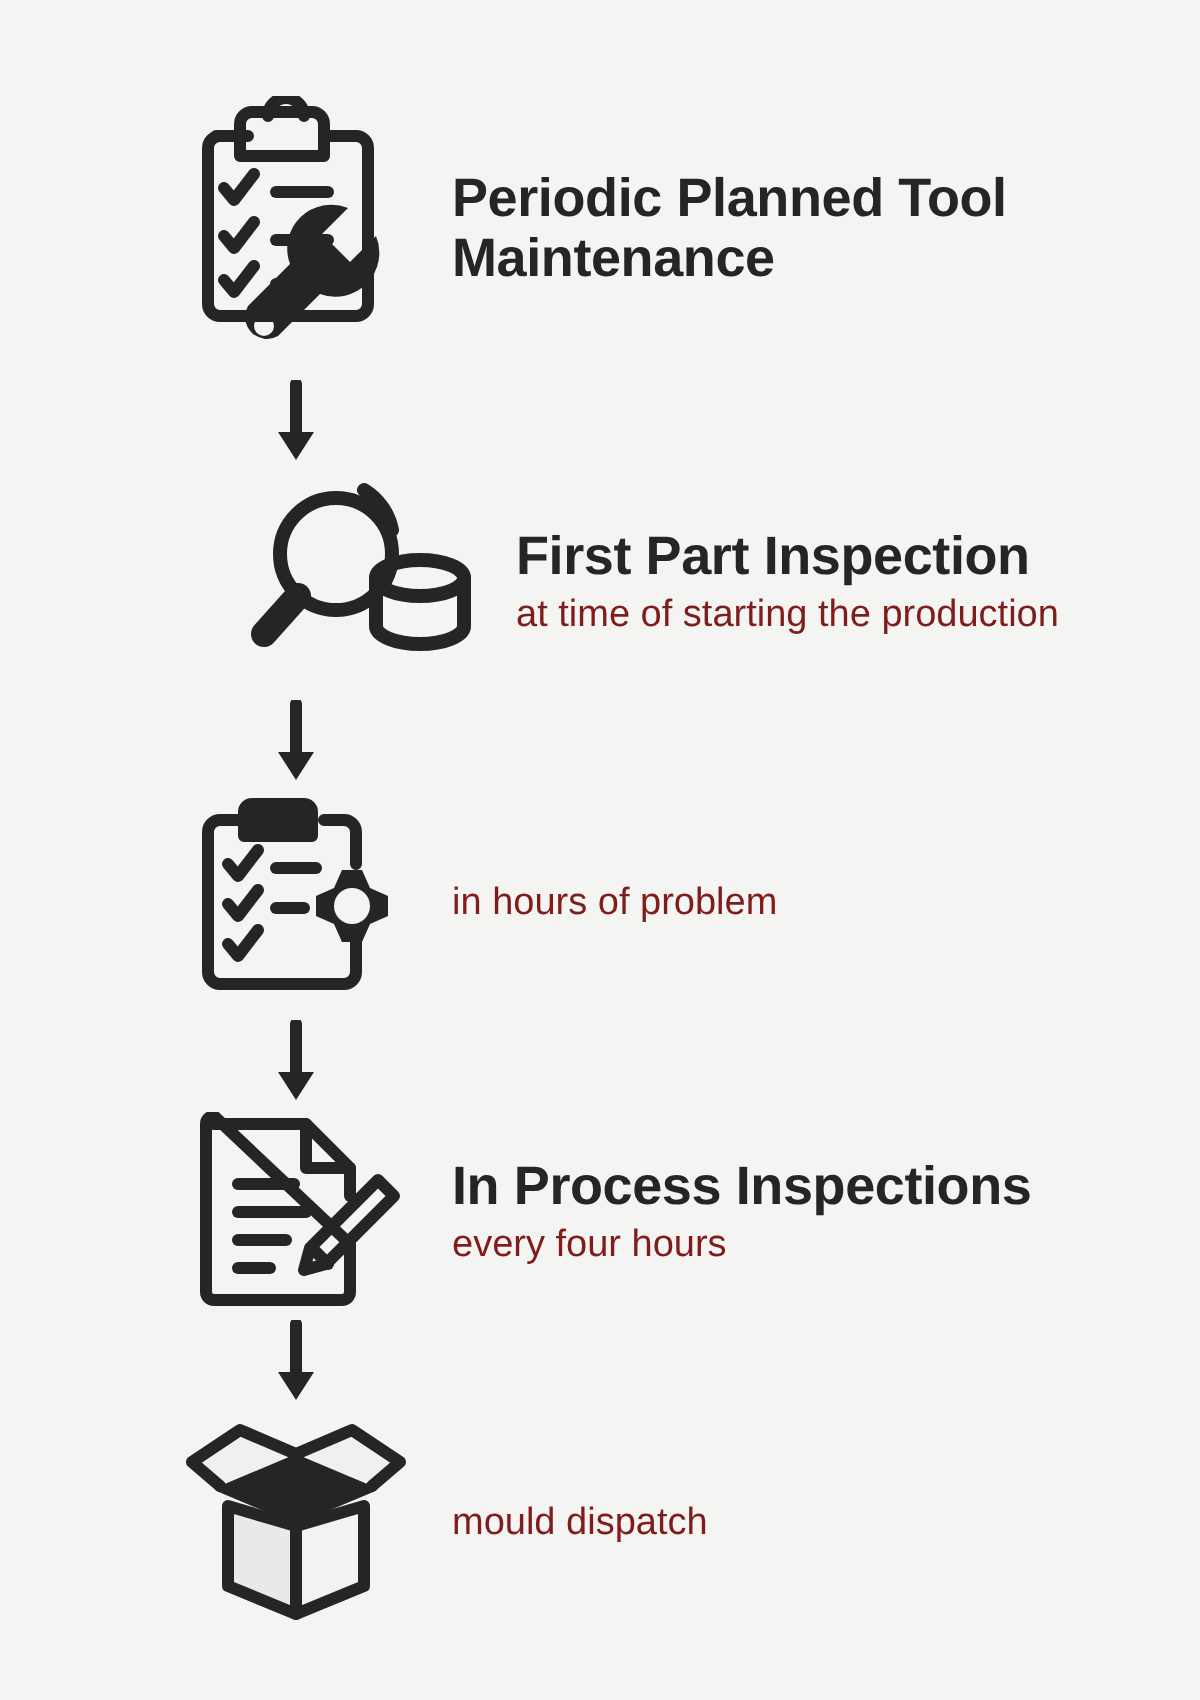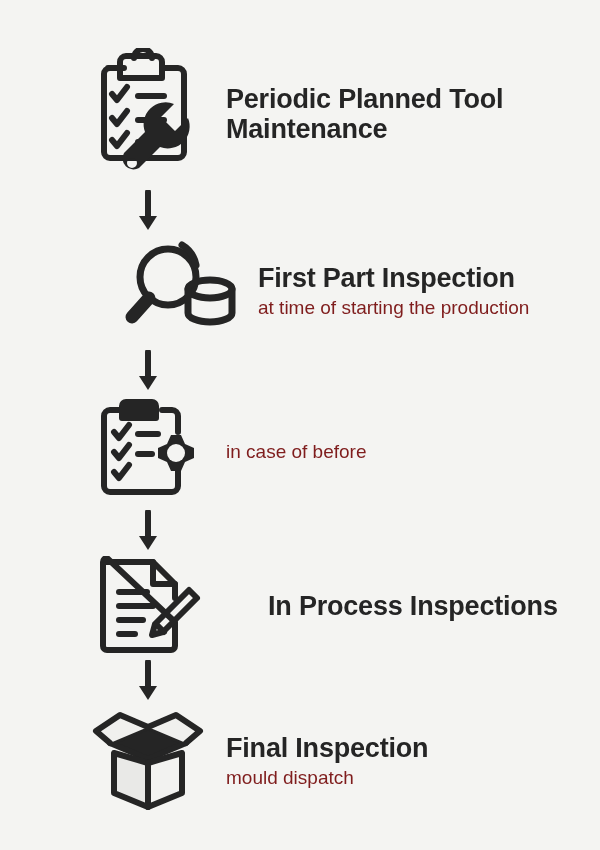--- a/index.html
+++ b/index.html
@@ -61,21 +61,21 @@
   .arrow-cell {
     width: 120px;
     min-width: 120px;
     display: flex;
     justify-content: center;
   }
   svg { display: block; }
   .s1 { height: 150px; }
   .s2 { height: 118px; margin-left: 32px; }
   .s3 { height: 118px; }
-  .s4 { height: 108px; gap: 42px; }
+  .s4 { height: 108px; }
   .s5 { height: 118px; }
   .a1 { height: 42px; }
 </style>
 </head>
 <body>
 
 <div class="flow">
 
   <div class="step s1">
     <div class="icon-cell">
@@ -165,21 +165,21 @@
             <path d="M48 56 h14"></path>
           </g>
           <g fill="#252525">
             <path d="M86 44 l4 -9 l10 0 l4 9 l9 4 l0 10 l-9 4 l-4 9 l-10 0 l-4 -9 l-9 -4 l0 -10 z" transform="translate(-9,2)"></path>
           </g>
           <circle cx="86" cy="55" r="9" fill="#f4f4f2"></circle>
         </svg>
       </span>
     </div>
     <div class="text-cell">
-      <div class="subtitle">in case of before</div>
+      <div class="subtitle">in hours of problem</div>
     </div>
   </div>
 
   <div class="arrow-row a1">
     <div class="arrow-cell">
       <span>
         <svg width="30" height="42" viewBox="0 0 30 42">
           <g stroke="#252525" stroke-width="6" fill="none" stroke-linecap="round">
             <path d="M15 2 v26"></path>
           </g>
@@ -201,20 +201,21 @@
             <path d="M26 64 h24"></path>
             <path d="M26 78 h16"></path>
             <path d="M96 34 l8 8 l-34 34 l-11 3 l3 -11 z"></path>
             <path d="M63 68 l8 8"></path>
           </g>
         </svg>
       </span>
     </div>
     <div class="text-cell">
       <div class="title">In Process Inspections</div>
+      <div class="subtitle">every four hours</div>
     </div>
   </div>
 
   <div class="arrow-row a1">
     <div class="arrow-cell">
       <span>
         <svg width="30" height="42" viewBox="0 0 30 42">
           <g stroke="#252525" stroke-width="6" fill="none" stroke-linecap="round">
             <path d="M15 2 v26"></path>
           </g>
@@ -232,18 +233,17 @@
             <path d="M58 18 L20 34 L58 50 L96 34 z" fill="#252525"></path>
             <path d="M20 34 L6 22 L30 6 L58 18" fill="#f0f0ee"></path>
             <path d="M96 34 L110 22 L86 6 L58 18" fill="#f0f0ee"></path>
             <path d="M24 44 v40 l34 14 v-44 z" fill="#e9e9e7"></path>
             <path d="M92 44 v40 l-34 14 v-44 z" fill="#f2f2f0"></path>
           </g>
         </svg>
       </span>
     </div>
     <div class="text-cell">
-      <div class="title">Final Inspection</div>
       <div class="subtitle">mould dispatch</div>
     </div>
   </div>
 
 </div>
 
 </body></html>

